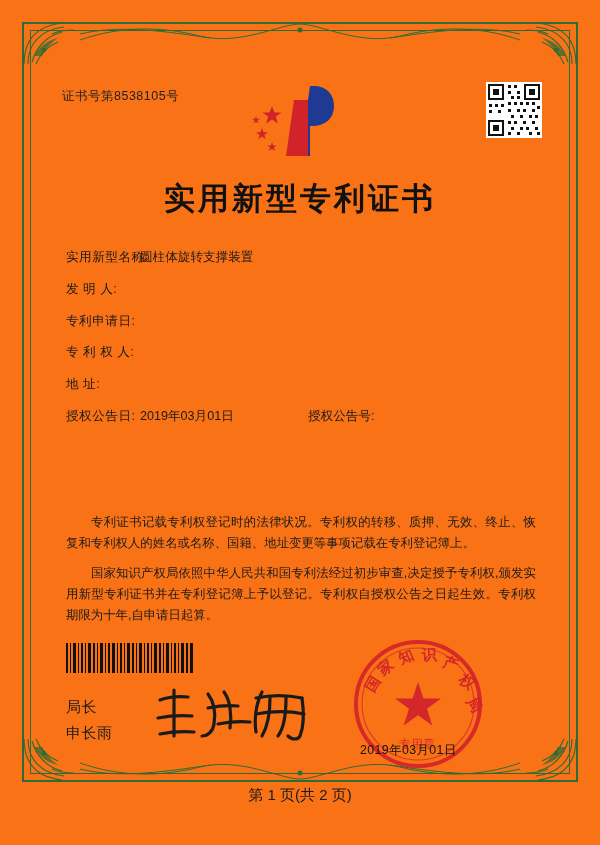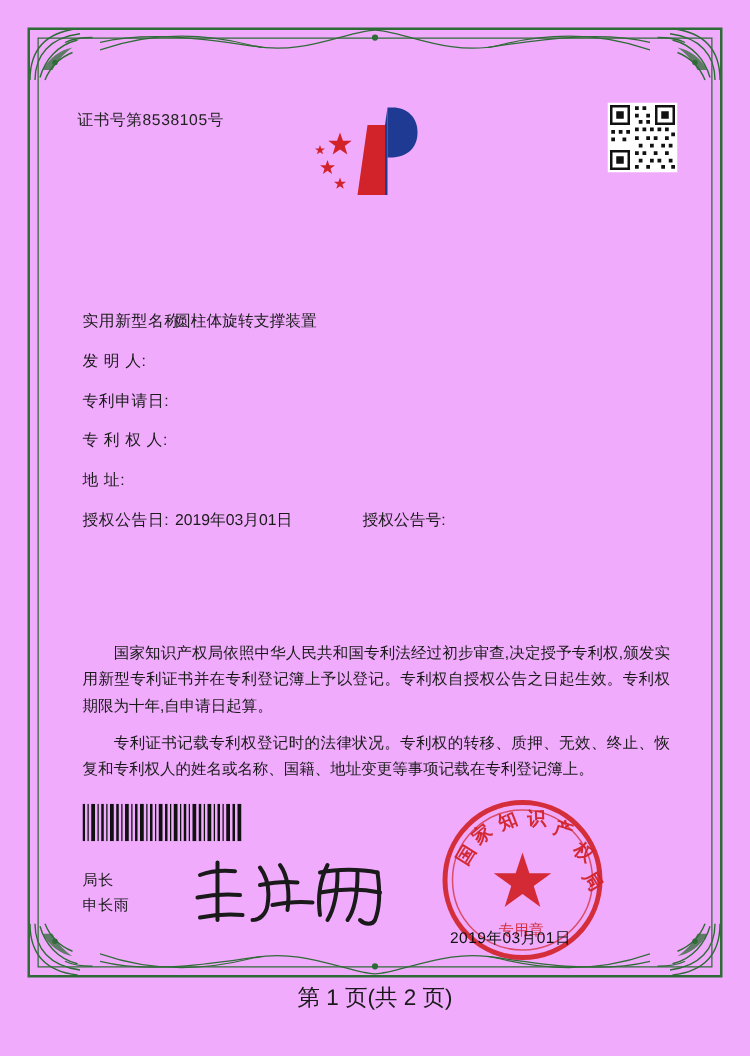--- a/index.html
+++ b/index.html
@@ -11,21 +11,21 @@
     height: 845px;
     background: #ffffff;
     font-family: "Liberation Sans", sans-serif;
     color: #1c1c1c;
     overflow: hidden;
   }
   .page {
     position: relative;
     width: 600px;
     height: 845px;
-    background: #f0abfc;
+    background: #f97316;
   }
 
   
   .border-outer {
     position: absolute;
     left: 22px;
     top: 22px;
     width: 556px;
     height: 760px;
     border: 2px solid #2f6b36;
@@ -125,20 +125,21 @@
   .field-value {
     flex: 1 1 auto;
     word-break: break-all;
   }
   .field-row.dual .field-value {
     flex: 0 0 auto;
     min-width: 150px;
   }
   .field-label2 {
     flex: 0 0 auto;
+    margin-left: 18px;
     white-space: nowrap;
   }
   .field-value2 {
     flex: 1 1 auto;
     margin-left: 4px;
   }
   .mono {
     font-family: "Liberation Sans", sans-serif;
     letter-spacing: 0.6px;
   }
@@ -166,21 +167,21 @@
     top: 643px;
     width: 128px;
     height: 30px;
   }
 
   
   .sign-label {
     position: absolute;
     left: 66px;
     top: 694px;
-    font-size: 12px;
+    font-size: 15px;
     line-height: 1.7;
     letter-spacing: 0.5px;
   }
   .signature {
     position: absolute;
     left: 150px;
     top: 684px;
     width: 180px;
     height: 60px;
   }
@@ -202,21 +203,21 @@
     letter-spacing: 0.4px;
   }
 
   
   .page-no {
     position: absolute;
     left: 0;
     right: 0;
     top: 786px;
     text-align: center;
-    font-size: 18px;
+    font-size: 15px;
     color: #1a1a1a;
   }
   .back-note {
     position: absolute;
     left: 0;
     right: 0;
     top: 818px;
     text-align: center;
     font-size: 12.2px;
     color: #1a1a1a;
@@ -371,20 +372,21 @@
         <g fill="#d2232a">
           <polygon points="22,22 24.4,28.6 31.4,28.6 25.8,32.8 27.9,39.6 22,35.5 16.1,39.6 18.2,32.8 12.6,28.6 19.6,28.6"></polygon>
           <polygon points="12,44 13.5,48.2 18,48.2 14.4,50.9 15.7,55.2 12,52.6 8.3,55.2 9.6,50.9 6,48.2 10.5,48.2"></polygon>
           <polygon points="22,58 23.2,61.4 26.8,61.4 23.9,63.5 25,67 22,64.9 19,67 20.1,63.5 17.2,61.4 20.8,61.4"></polygon>
           <polygon points="6,32 7,34.8 10,34.8 7.6,36.6 8.5,39.4 6,37.7 3.5,39.4 4.4,36.6 2,34.8 5,34.8"></polygon>
         </g>
       </g>
     </svg>
   </div>
 
+  <div class="title">实用新型专利证书</div>
 
   <div class="fields">
     <div class="field-row">
       <span class="field-label">实用新型名称:</span>
       <span class="field-value">圆柱体旋转支撑装置</span>
     </div>
     <div class="field-row">
       <span class="field-label">发 明 人:</span>
     </div>
     <div class="field-row">
@@ -397,22 +399,22 @@
       <span class="field-label">地      址:</span>
     </div>
     <div class="field-row dual">
       <span class="field-label">授权公告日:</span>
       <span class="field-value">2019年03月01日</span>
       <span class="field-label2">授权公告号:</span>
     </div>
   </div>
 
   <div class="paragraphs">
+    <p>专利证书记载专利权登记时的法律状况。专利权的转移、质押、无效、终止、恢复和专利权人的姓名或名称、国籍、地址变更等事项记载在专利登记簿上。</p>
     <p>国家知识产权局依照中华人民共和国专利法经过初步审查,决定授予专利权,颁发实用新型专利证书并在专利登记簿上予以登记。专利权自授权公告之日起生效。专利权期限为十年,自申请日起算。</p>
-    <p>专利证书记载专利权登记时的法律状况。专利权的转移、质押、无效、终止、恢复和专利权人的姓名或名称、国籍、地址变更等事项记载在专利登记簿上。</p>
   </div>
 
   <div class="barcode">
     <svg width="128" height="30" viewBox="0 0 128 30">
       <g fill="#111111">
         <rect x="0" y="0" width="2" height="30"></rect>
           <rect x="4" y="0" width="1" height="30"></rect>
         <rect x="7" y="0" width="3" height="30"></rect>
           <rect x="12" y="0" width="1" height="30"></rect>
         <rect x="15" y="0" width="2" height="30"></rect>

